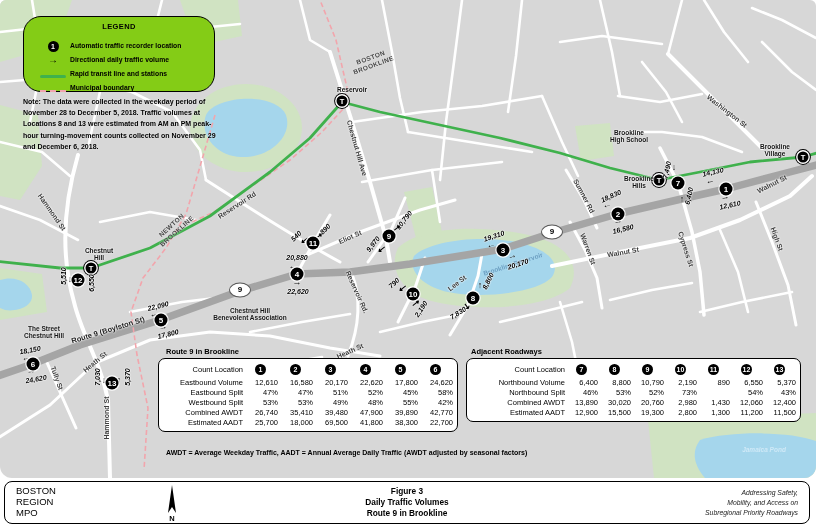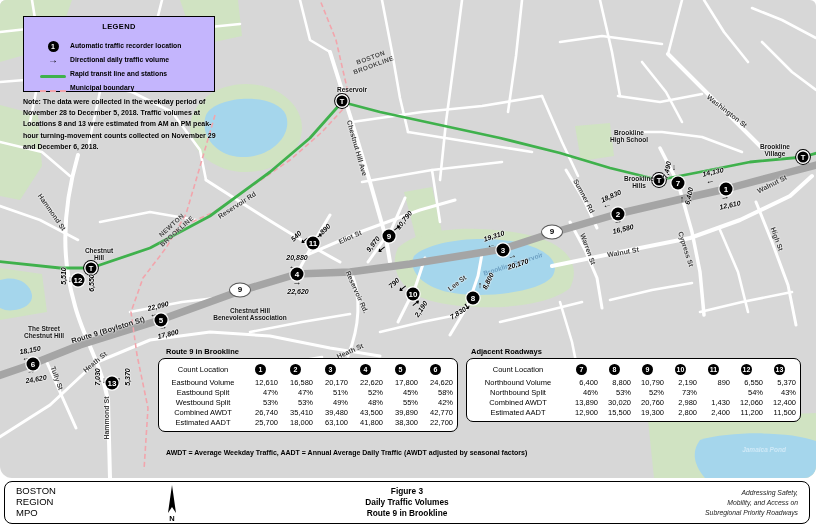--- a/index.html
+++ b/index.html
@@ -15,37 +15,37 @@
   .wlbl{color:#6c9fc2;text-shadow:none;}
   .wlbl2{color:#cfe9f7;text-shadow:none;font-style:italic;}
   .bnd{font-size:6.5px;font-weight:bold;color:#4a4a4a;letter-spacing:.4px;text-align:center;line-height:7.5px;white-space:nowrap;text-shadow:0 0 2px #eee;}
   .vn{font-size:7px;font-weight:bold;color:#000;white-space:nowrap;text-shadow:0 0 1.5px #fff,0 0 1.5px #fff,0 0 1.5px #fff;}
   .va{font-size:9px;font-weight:bold;color:#000;line-height:9px;text-shadow:0 0 1.5px #fff;}
   .mk{width:13px;height:13px;border-radius:50%;background:#000;color:#fff;font-size:8px;font-weight:bold;line-height:13px;text-align:center;box-shadow:0 0 0 1.2px rgba(255,255,255,.95);}
   .tm{width:11px;height:11px;border-radius:50%;background:#000;color:#fff;font-size:7.5px;font-weight:bold;line-height:11px;text-align:center;box-shadow:0 0 0 1.4px #fff,0 0 0 2.4px #000;}
   .sl{font-size:6.5px;font-weight:bold;color:#111;text-align:center;line-height:7px;text-shadow:0 0 2px #fff,0 0 2px #fff;}
   .shield{width:20px;height:13px;background:#fff;border:1.2px solid #555;border-radius:50%;font-size:8px;font-weight:bold;line-height:12px;text-align:center;color:#000;}
   
-  .legend{position:absolute;left:23px;top:16px;width:190px;height:74px;background:#c4b5fd;border:1.6px solid #000;border-radius:0;}
+  .legend{position:absolute;left:23px;top:16px;width:190px;height:74px;background:#84cc16;border:1.6px solid #000;border-radius:18px;}
   .legend-title{text-align:center;font-weight:bold;font-size:7.5px;letter-spacing:.4px;margin-top:5px;}
   .lrow{position:absolute;left:12px;right:4px;height:14px;display:flex;align-items:center;}
   .lic{width:34px;text-align:center;flex:none;line-height:10px;}
   .cb{display:inline-block;width:11px;height:11px;border-radius:50%;background:#000;color:#fff;font-size:7px;font-weight:bold;line-height:11px;text-align:center;}
   .arrg{font-weight:bold;font-size:10px;}
   .tline{display:inline-block;width:26px;height:3px;background:#3fb14c;border-radius:2px;}
   .mline{display:inline-block;width:26px;height:0;border-top:2px dashed #f0a4ad;}
   .ll{font-size:6.8px;font-weight:bold;white-space:nowrap;}
   .note{position:absolute;left:23px;top:96px;width:250px;font-size:7px;font-weight:bold;line-height:11.2px;color:#000;text-shadow:0 0 2px #e9e9e9;}
   
   .tblt{position:absolute;font-size:7.5px;font-weight:bold;color:#000;}
   .tbl{position:absolute;background:#fff;border:1.5px solid #000;border-radius:7px;padding:3px 4px 4px 4px;}
   .tbl table{border-collapse:collapse;}
   .tbl td{font-size:7.5px;font-weight:normal;color:#000;padding:0;height:10px;white-space:nowrap;}
   .tbl tr.hr td{height:15px;vertical-align:middle;}
-  .lab{text-align:center;padding-right:4px;}
+  .lab{text-align:right;padding-right:4px;}
   .v{text-align:right;padding-right:5px;}
   .hb{text-align:center;}
   .t1 .lab{width:80px;} .t1 .v,.t1 .hb{width:35px;}
   .t2 .lab{width:94px;} .t2 .v,.t2 .hb{width:33px;}
   .fnote{position:absolute;left:166px;top:449px;font-size:7px;font-weight:bold;color:#000;}
   
   .footer{position:absolute;left:4px;top:481px;width:804px;height:41px;background:#fff;border:1.3px solid #000;border-radius:8px;}
   .forg{position:absolute;left:11px;top:4px;font-size:9.5px;line-height:10.8px;color:#000;}
   .narrow{position:absolute;left:152px;top:2px;}
   .fig{position:absolute;left:0;right:0;top:4px;text-align:center;font-weight:bold;font-size:8.3px;line-height:10.8px;}
@@ -345,29 +345,29 @@
         <td class="v">49%</td>
         <td class="v">48%</td>
         <td class="v">55%</td>
         <td class="v">42%</td>
       </tr>
       <tr>
         <td class="lab">Combined AWDT</td>
         <td class="v">26,740</td>
         <td class="v">35,410</td>
         <td class="v">39,480</td>
-        <td class="v">43,500</td>
+        <td class="v">47,900</td>
         <td class="v">39,890</td>
         <td class="v">42,770</td>
       </tr>
       <tr>
         <td class="lab">Estimated AADT</td>
         <td class="v">25,700</td>
         <td class="v">18,000</td>
-        <td class="v">63,100</td>
+        <td class="v">69,500</td>
         <td class="v">41,800</td>
         <td class="v">38,300</td>
         <td class="v">22,700</td>
       </tr>
     </tbody>
       </table>
   </div>
 
   <div class="tblt" style="left:471px;top:347px">Adjacent Roadways</div>
   <div class="tbl t2" style="left:466px;top:358px">
@@ -412,21 +412,21 @@
         <td class="v">1,430</td>
         <td class="v">12,060</td>
         <td class="v">12,400</td>
       </tr>
       <tr>
         <td class="lab">Estimated AADT</td>
         <td class="v">12,900</td>
         <td class="v">15,500</td>
         <td class="v">19,300</td>
         <td class="v">2,800</td>
-        <td class="v">2,400</td>
+        <td class="v">1,300</td>
         <td class="v">11,200</td>
         <td class="v">11,500</td>
       </tr>
     </tbody>
       </table>
   </div>
 
   <div class="fnote">AWDT = Average Weekday Traffic,  AADT = Annual Average Daily Traffic (AWDT adjusted by seasonal factors)</div>
 
   <div class="footer">

